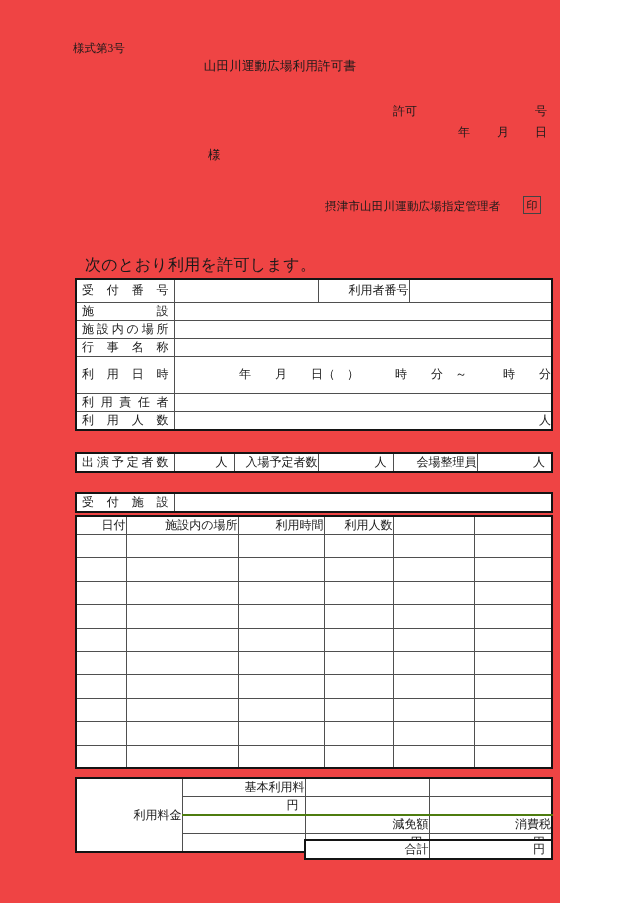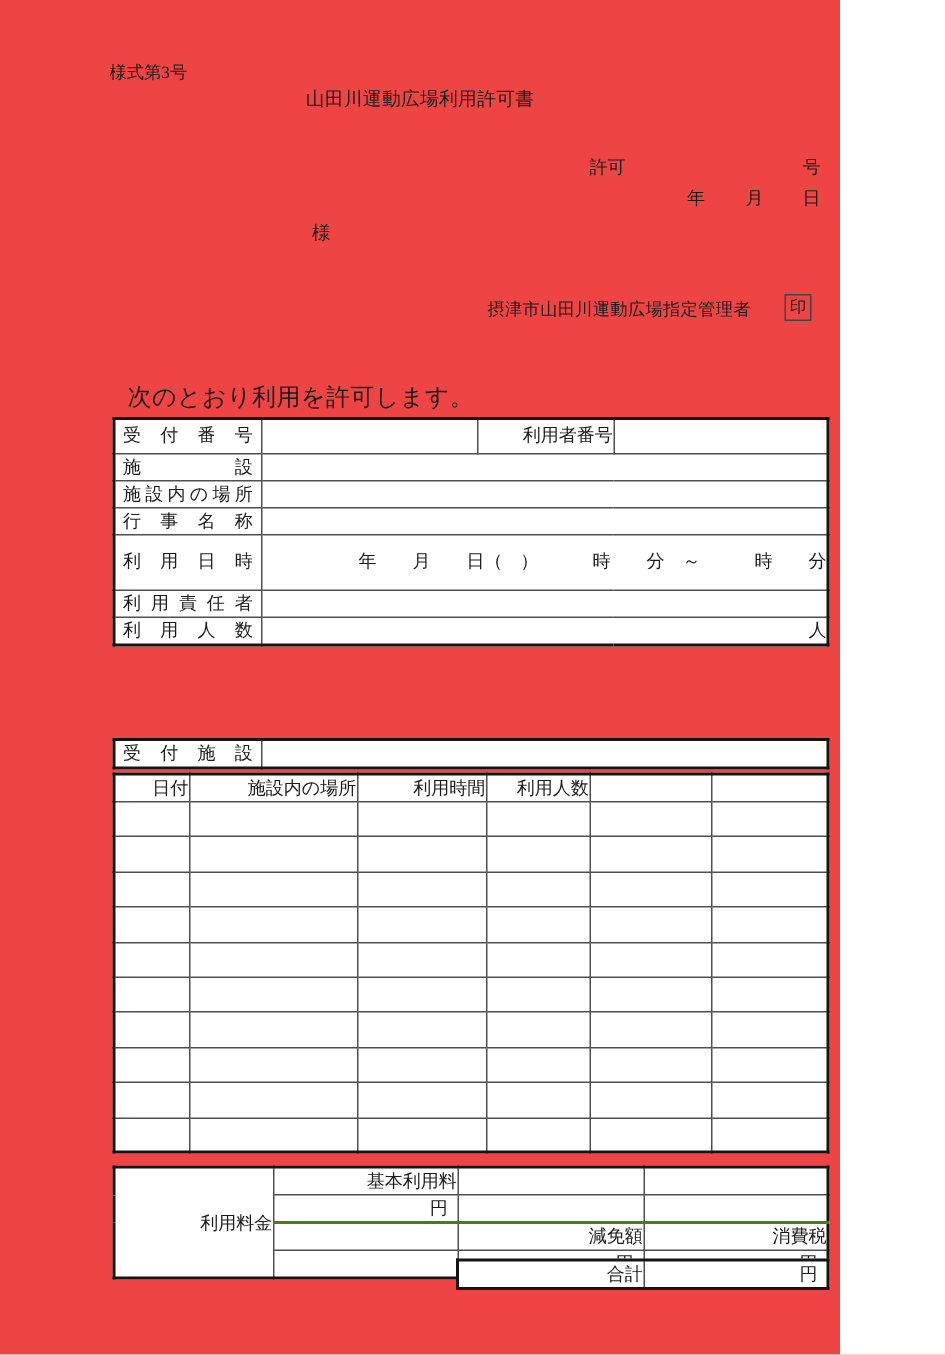--- a/index.html
+++ b/index.html
@@ -108,20 +108,28 @@
   <table class="t2">
     <colgroup>
         <col style="width:98px">
         <col style="width:60px">
         <col style="width:84px">
         <col style="width:75px">
         <col style="width:84px">
         <col style="width:75px">
       </colgroup>
     <tbody>
+    <tr style="height:17px">
+      <td class="lbl">出演予定者数</td>
+      <td class="rt">人</td>
+      <td class="ctr">入場予定者数</td>
+      <td class="rt">人</td>
+      <td class="ctr">会場整理員</td>
+      <td class="rt">人</td>
+    </tr>
   </tbody>
     </table>
 
   <table class="t3">
     <colgroup>
         <col style="width:98px">
         <col style="width:378px">
       </colgroup>
     <tbody>
         <tr style="height:19px">

